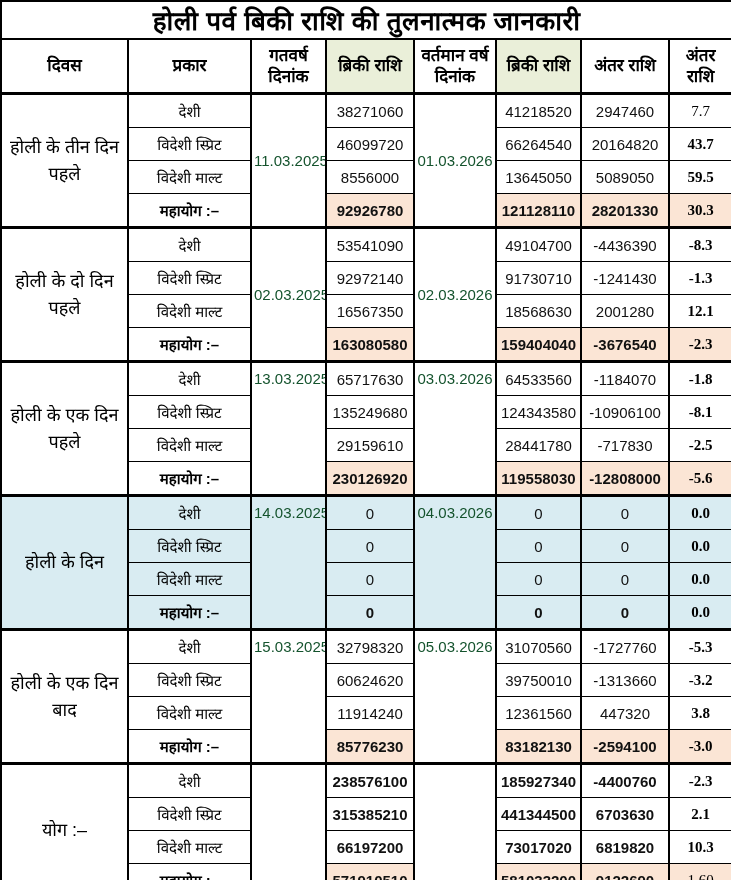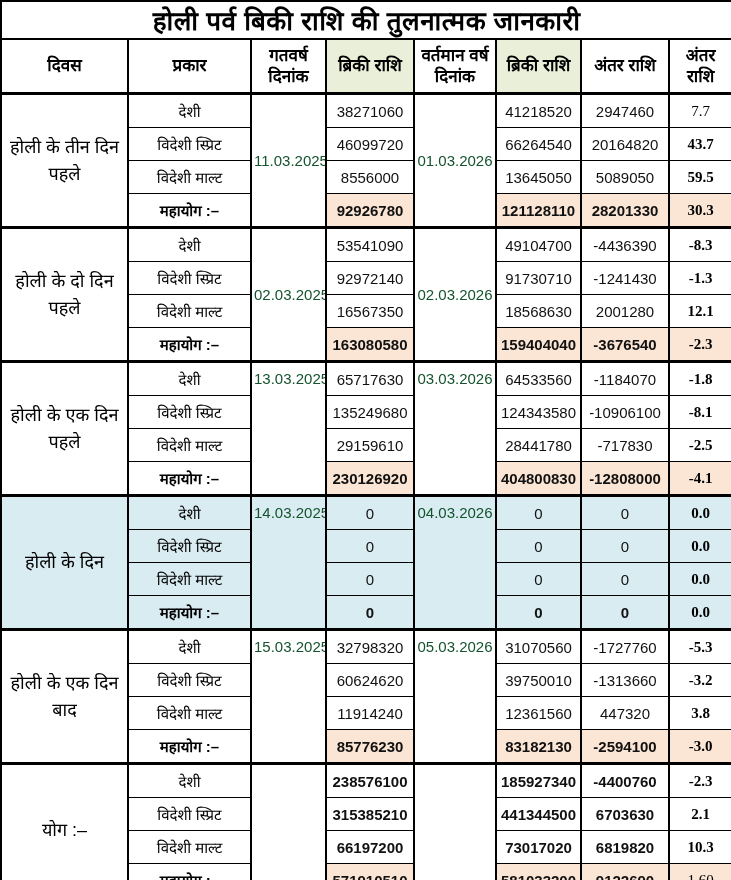--- a/index.html
+++ b/index.html
@@ -175,23 +175,23 @@
       <tr>
         <td class="type">विदेशी माल्ट</td>
         <td class="num">29159610</td>
         <td class="num">28441780</td>
         <td class="num">-717830</td>
         <td class="pct">-2.5</td>
       </tr>
       <tr class="total block-end">
         <td class="type">महायोग :–</td>
         <td class="num peach">230126920</td>
-        <td class="num peach">404800830</td>
+        <td class="num peach">119558030</td>
         <td class="num peach">-12808000</td>
-        <td class="pct peach">-4.1</td>
+        <td class="pct peach">-5.6</td>
       </tr>
       <tr>
         <td class="day span-cell blue" rowspan="4">होली के दिन</td>
         <td class="type blue">देशी</td>
         <td class="date span-cell top blue" rowspan="4">14.03.2025</td>
         <td class="num blue">0</td>
         <td class="date span-cell top blue" rowspan="4">04.03.2026</td>
         <td class="num blue">0</td>
         <td class="num blue">0</td>
         <td class="pct blue">0.0</td>

